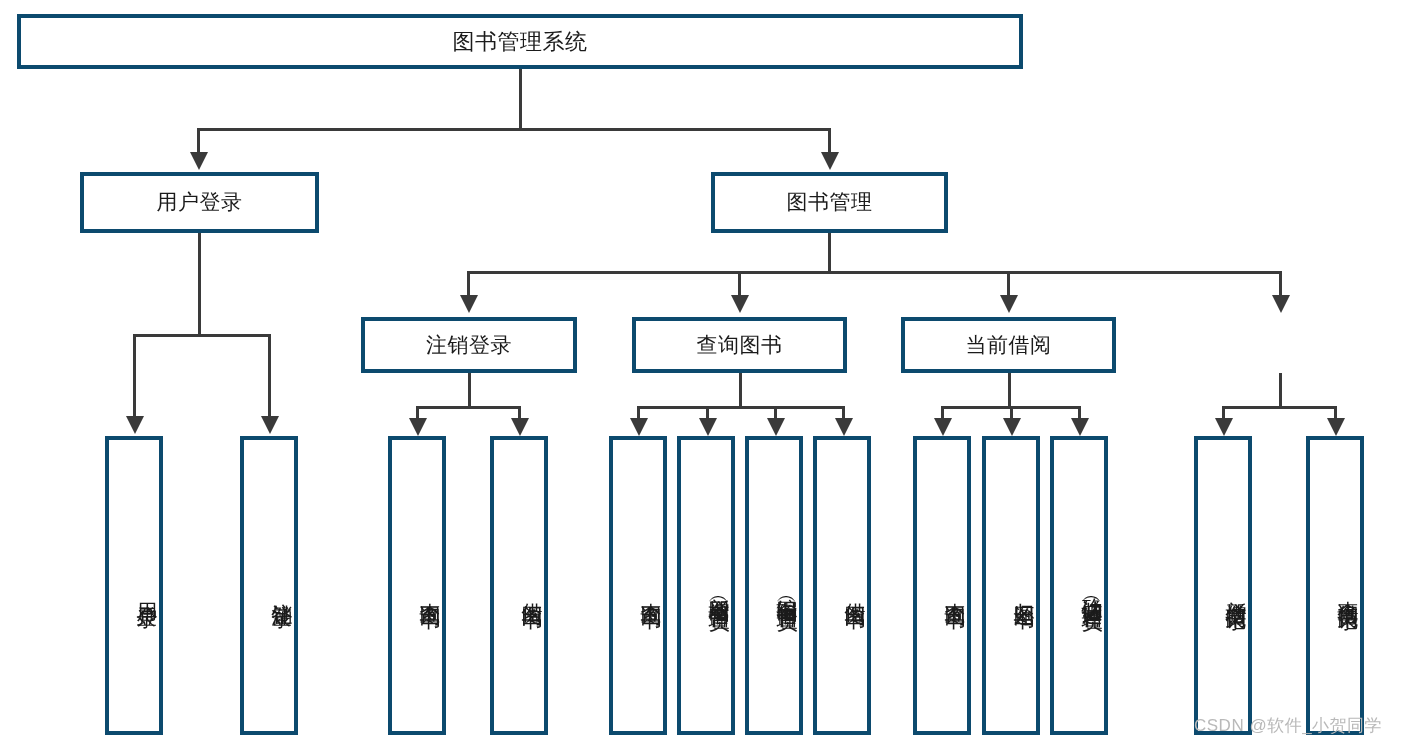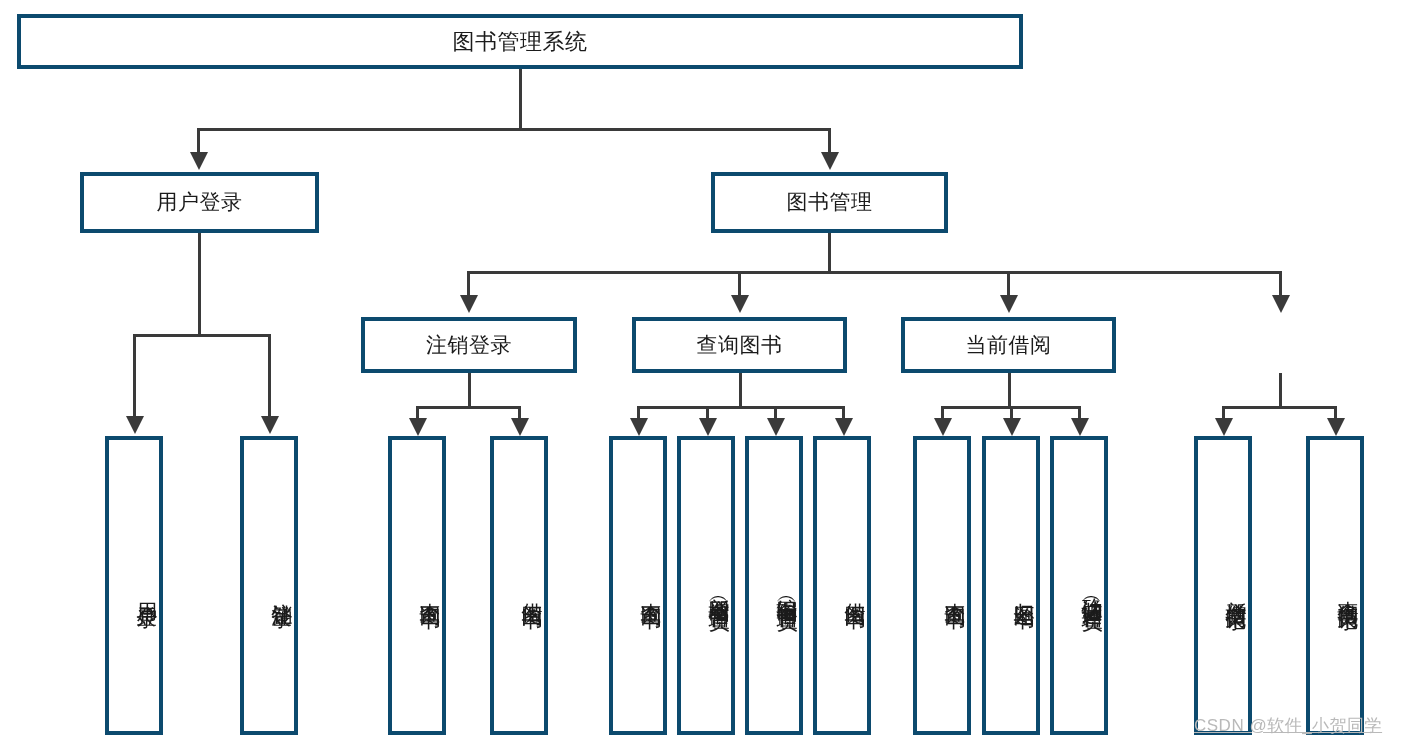--- a/index.html
+++ b/index.html
@@ -169,15 +169,15 @@
   <div class="node vert" style="left:745px; top:436px; width:58px; height:299px;">编辑图书（管理员）</div>
   <div class="node vert" style="left:813px; top:436px; width:58px; height:299px;">借阅图书</div>
 
   <div class="node vert" style="left:913px; top:436px; width:58px; height:299px;">查询图书</div>
   <div class="node vert" style="left:982px; top:436px; width:58px; height:299px;">归还图书</div>
   <div class="node vert" style="left:1050px; top:436px; width:58px; height:299px;">确认归还（管理员）</div>
 
   <div class="node vert" style="left:1194px; top:436px; width:58px; height:299px;">新增借阅记录</div>
   <div class="node vert" style="left:1306px; top:436px; width:58px; height:299px;">查询借阅记录</div>
 
-  <div class="watermark" style="left:1194px; top:714px;text-decoration:underline;">CSDN @软件_小贺同学</div>
+  <div class="watermark" style="left:1194px; top:714px;">CSDN @软件_小贺同学</div>
 
 </div>
 
 </body></html>

